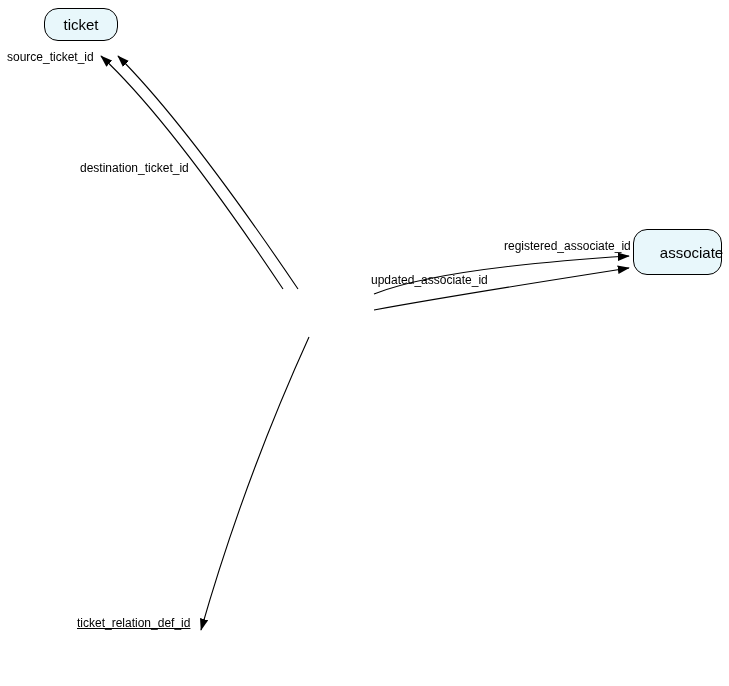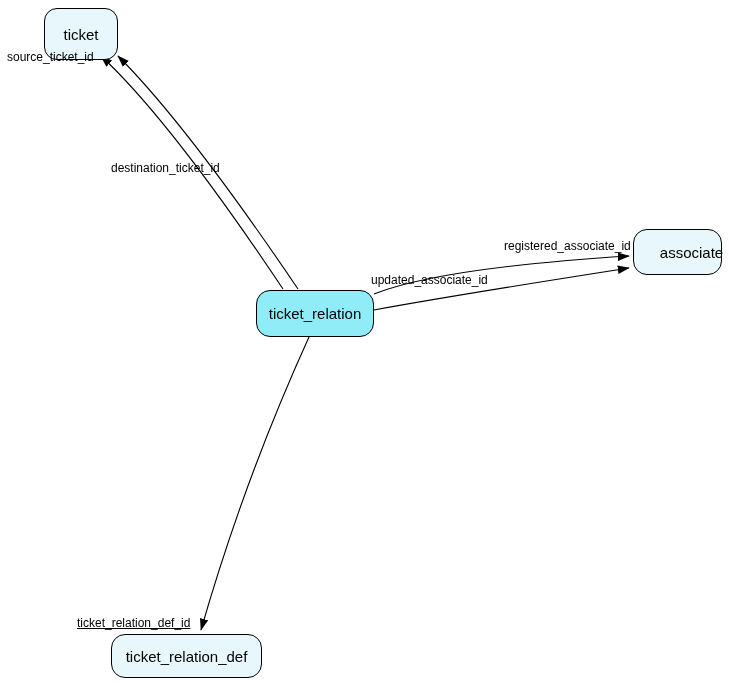--- a/index.html
+++ b/index.html
@@ -55,39 +55,33 @@
         <path d="M0,0 L10,3.5 L0,7 Z" fill="#000000"></path>
       </marker>
     </defs>
     <path class="edge" d="M 283,289 Q 170,120 101,56" marker-end="url(#arrow)"></path>
     <path class="edge" d="M 298,289 Q 187,125 118,56" marker-end="url(#arrow)"></path>
     <path class="edge" d="M 374,294 Q 440,268 629,256" marker-end="url(#arrow)"></path>
     <path class="edge" d="M 374,310 Q 450,296 629,268" marker-end="url(#arrow)"></path>
     <path class="edge" d="M 309,337 Q 244,480 201,630" marker-end="url(#arrow)"></path>
   </svg>
 
-  <div class="node" style="left:44px; top:8px; width:74px; height:52px;border-radius:13px;">
+  <div class="node" style="left:44px; top:8px; width:74px; height:33px;">
     <span>ticket</span>
   </div>
 
-  <div class="node highlight" style="left:256px; top:290px; width:118px; height:47px;">
-    <span>ticket_relation</span>
-  </div>
 
   <div class="node" style="left:633px; top:229px; width:89px; height:46px;padding-left:28px;">
     <span>associate</span>
   </div>
 
-  <div class="node" style="left:111px; top:634px; width:151px; height:44px;">
-    <span>ticket_relation_def</span>
-  </div>
 
   <div class="edge-label" style="left:7px; top:51px;">source_ticket_id</div>
 
-  <div class="edge-label" style="left:111px; top:162px;">destination_ticket_id</div>
+  <div class="edge-label" style="left:80px; top:162px;">destination_ticket_id</div>
 
   <div class="edge-label" style="left:497px; top:240px;padding-left:7px;">registered_associate_id</div>
 
   <div class="edge-label" style="left:371px; top:274px;text-align:center;">updated_associate_id</div>
 
   <div class="edge-label" style="left:77px; top:617px;text-decoration:underline;">ticket_relation_def_id</div>
 
 </div>
 
 </body></html>

